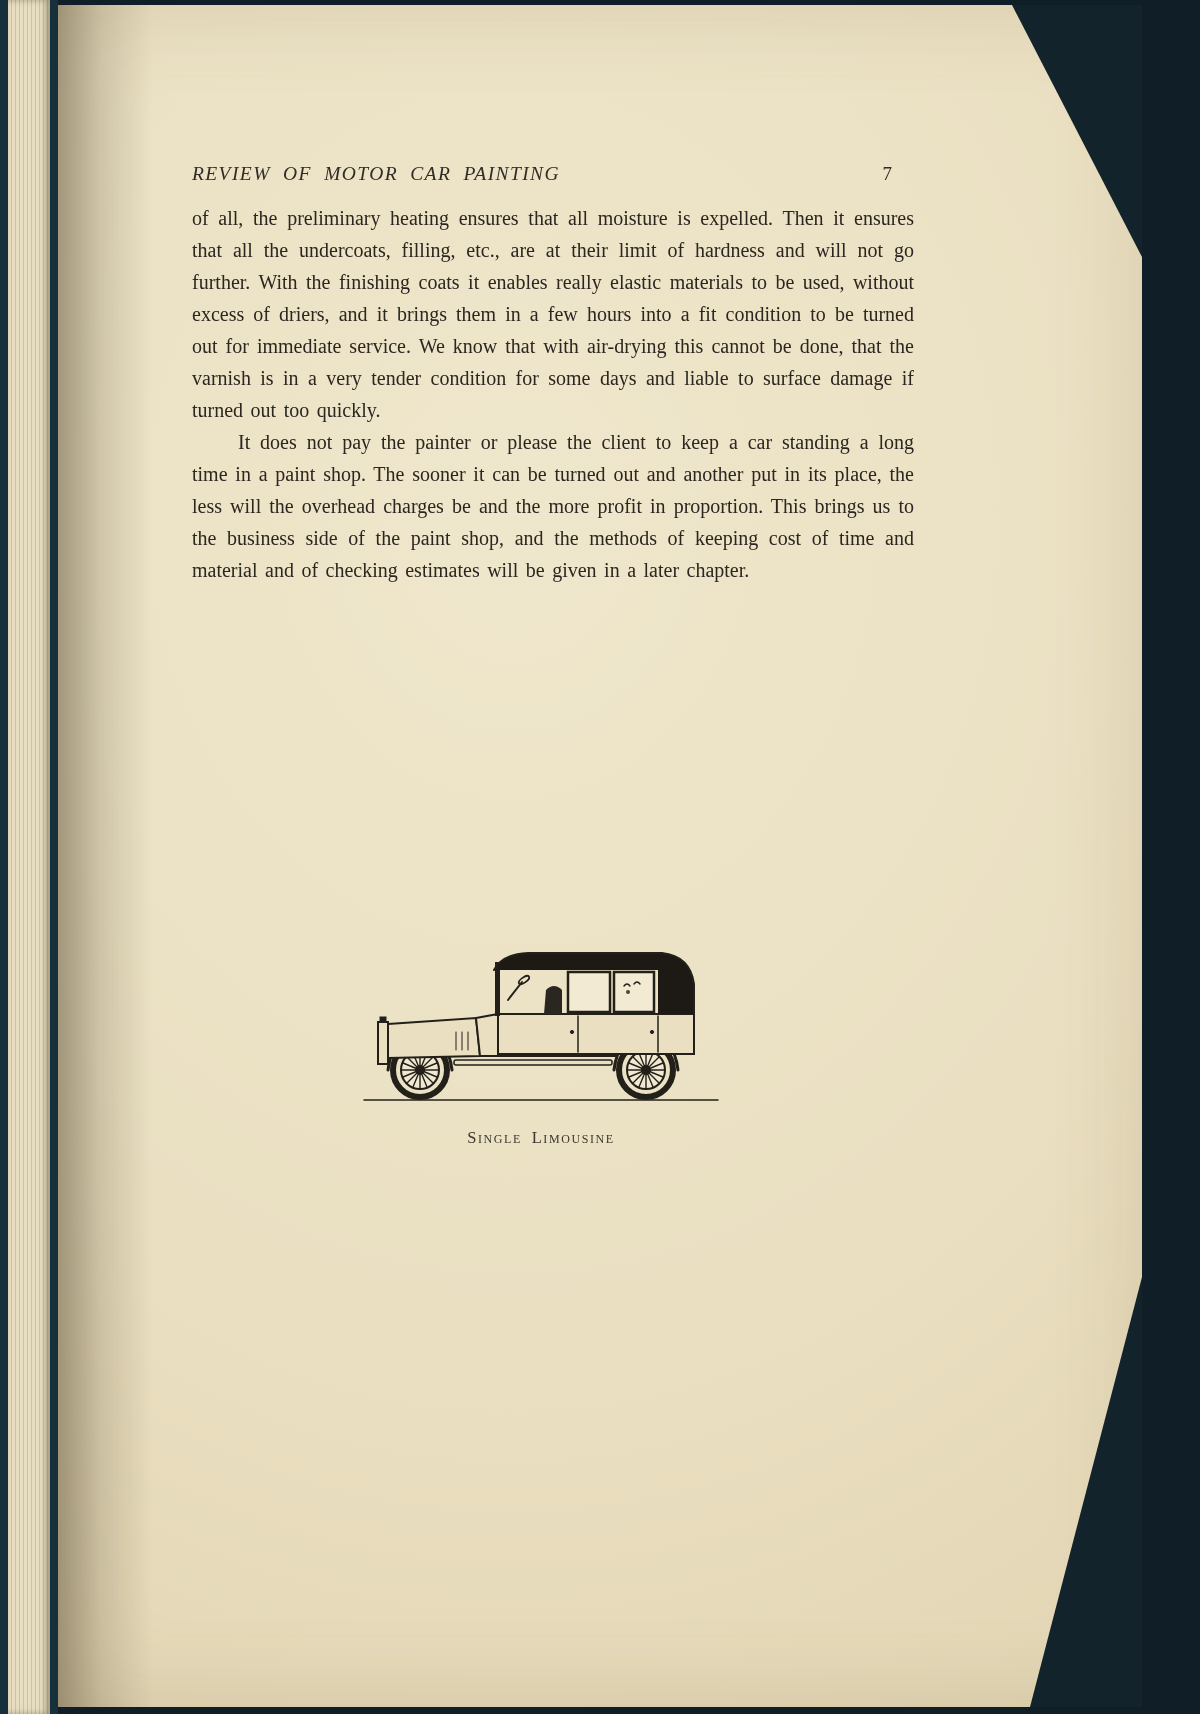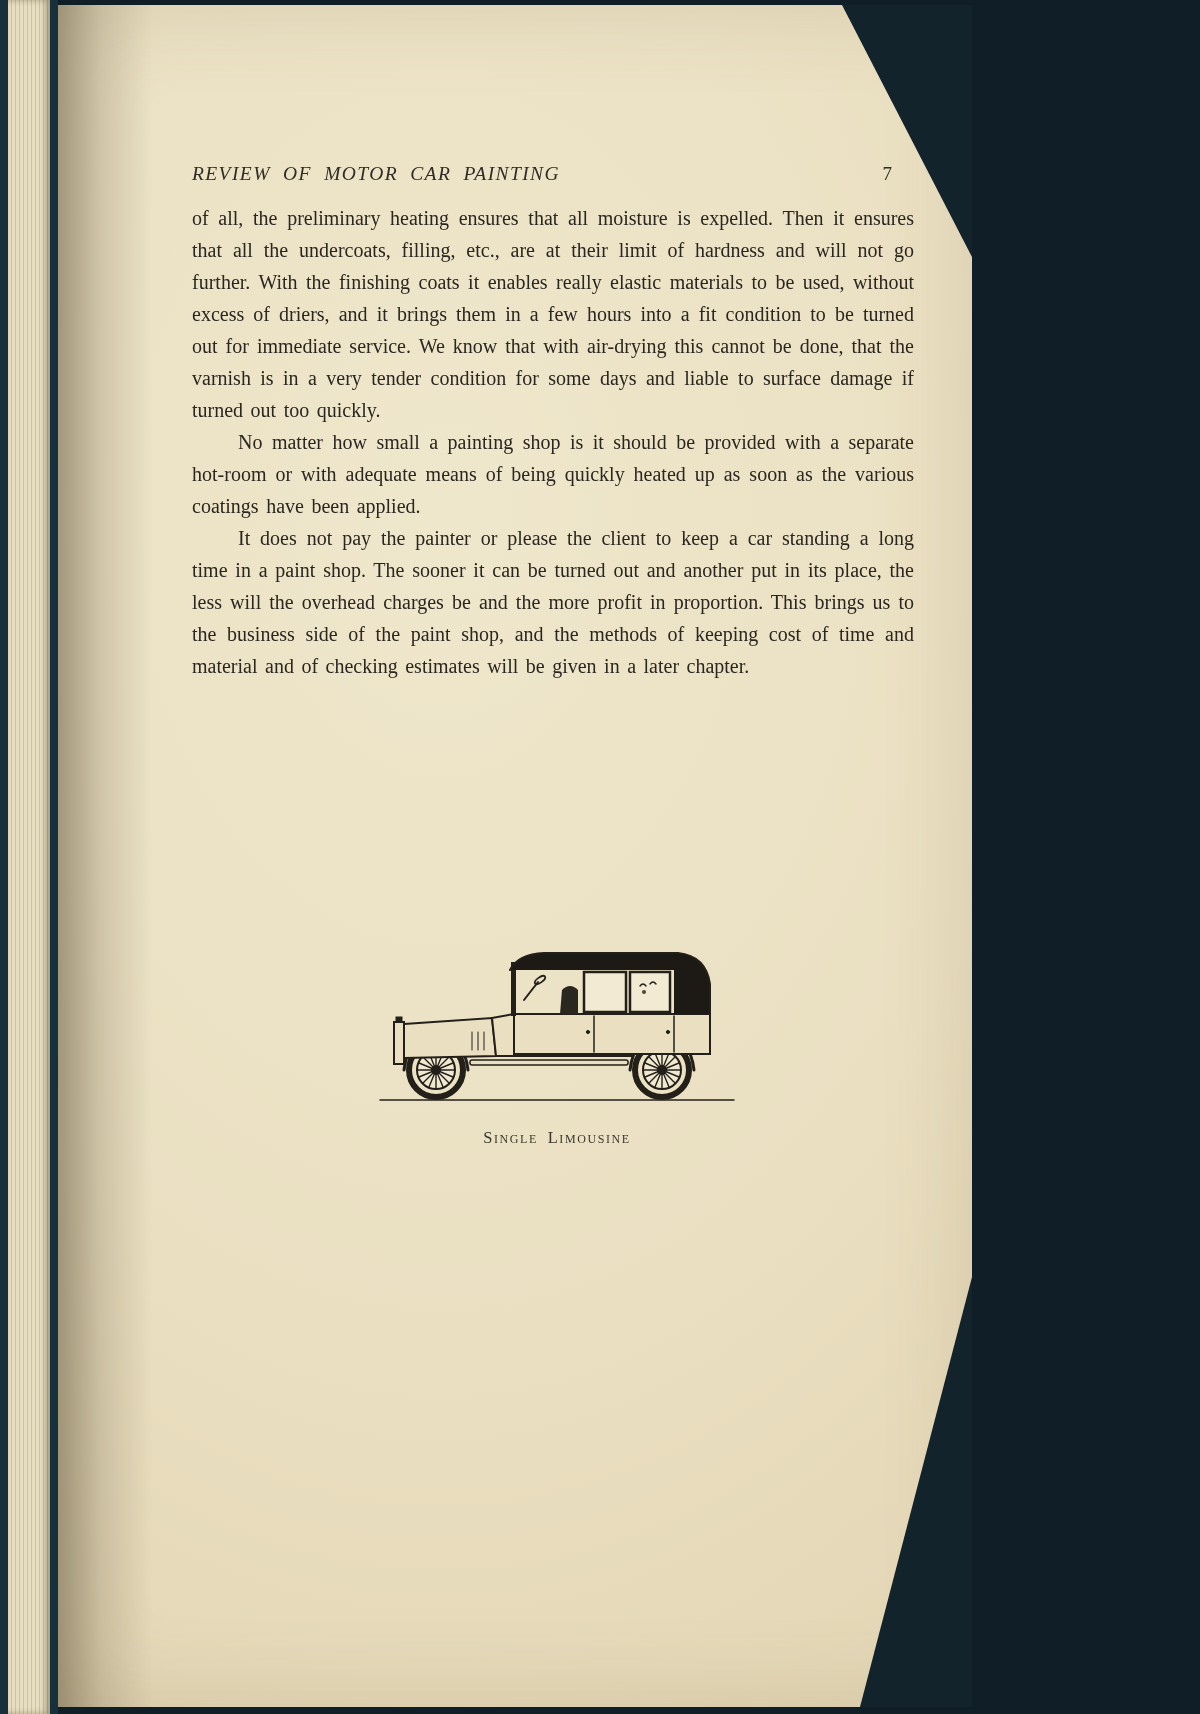--- a/index.html
+++ b/index.html
@@ -6,21 +6,21 @@
     margin: 0;
     padding: 0;
     width: 1200px;
     height: 1714px;
     overflow: hidden;
     background: var(--background, #0f1e27);
     font-family: "Liberation Serif", "DejaVu Serif", serif;
   }
   .scene {
     position: relative;
-    width: 972px;
+    width: 1142px;
     height: 1714px;
   }
   
   .edge-strip {
     position: absolute;
     left: 0; top: 0; bottom: 0;
     width: 58px;
     background: var(--binding, #16303c);
   }
   .edge-strip::after {
@@ -100,21 +100,21 @@
     line-height: 32px;
     text-align: justify;
     word-spacing: 2.5px;
     color: #2b2620;
   }
   .para { margin: 0; text-indent: 46px; }
   .para.flush { text-indent: 0; }
   
   .plate {
     position: absolute;
-    left: 138px;
+    left: 122px;
     top: 935px;
     width: 722px;
     margin: 0;
     text-align: center;
   }
   .plate svg { display: inline-block; }
   .caption {
     margin-top: 16px;
     font-variant: small-caps;
     font-size: 16.5px;
@@ -134,21 +134,20 @@
     <div class="gutter-shadow"></div>
 
     <div class="content">
       <header class="running-head">
         <span class="running-title">REVIEW OF MOTOR CAR PAINTING</span>
         <span class="folio">7</span>
       </header>
 
       <main class="body-text">
         <p class="para flush">of all, the preliminary heating ensures that all moisture is expelled. Then it ensures that all the undercoats, filling, etc., are at their limit of hardness and will not go further. With the finishing coats it enables really elastic materials to be used, without excess of driers, and it brings them in a few hours into a fit condition to be turned out for immediate service. We know that with air-drying this cannot be done, that the varnish is in a very tender condition for some days and liable to surface damage if turned out too quickly.</p>
-        <p class="para">No matter how small a painting shop is it should be provided with a separate hot-room or with adequate means of being quickly heated up as soon as the various coatings have been applied.</p>
         <p class="para">It does not pay the painter or please the client to keep a car standing a long time in a paint shop. The sooner it can be turned out and another put in its place, the less will the overhead charges be and the more profit in proportion. This brings us to the business side of the paint shop, and the methods of keeping cost of time and material and of checking estimates will be given in a later chapter.</p>
       </main>
     </div>
 
     <figure class="plate">
       <svg width="372" height="168" viewBox="0 0 370 168" fill="none" stroke="#23201a" stroke-linecap="round">
 
         <line x1="8" y1="160" x2="362" y2="160" stroke-width="1.5"></line>
 
         <g transform="translate(290,130)">

